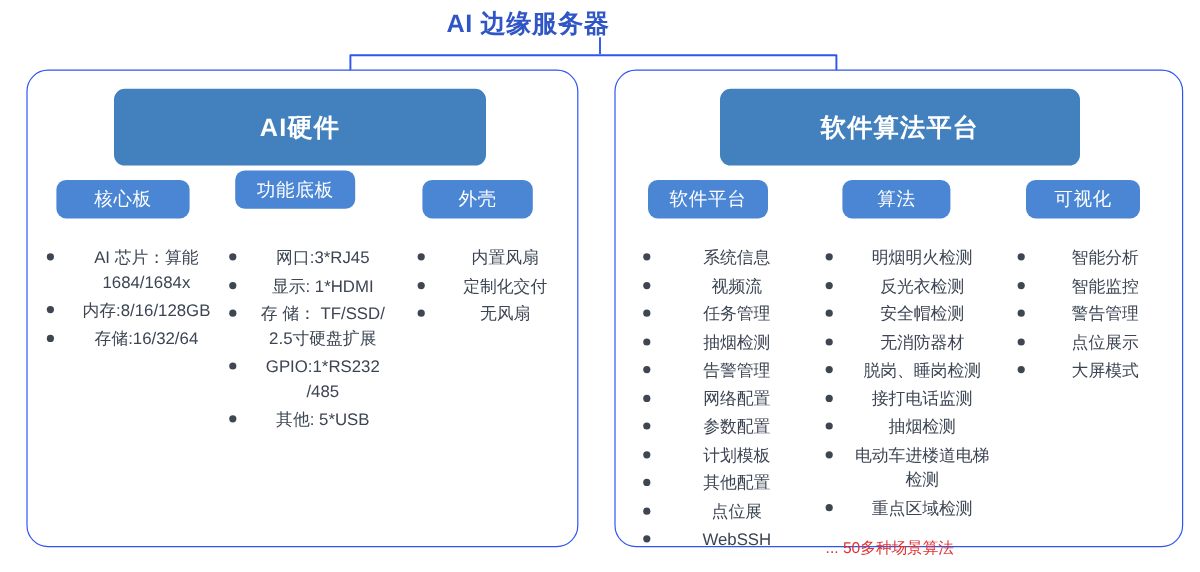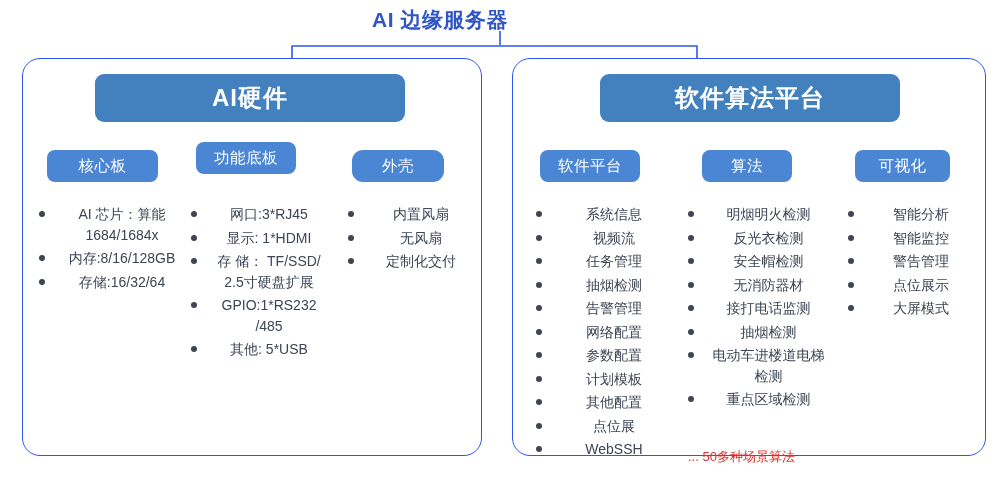--- a/index.html
+++ b/index.html
@@ -62,25 +62,25 @@
   #panel-software {
     left: 512px;
     top: 58px;
     width: 474px;
     height: 398px;
   }
 
   
   .panel-header {
     position: absolute;
-    height: 48px;
+    height: 64px;
     border-radius: 9px;
     background: #4280be;
     color: #ffffff;
-    font-size: 24px;
+    font-size: 21px;
     font-weight: bold;
     display: flex;
     align-items: center;
     justify-content: center;
     letter-spacing: 1px;
     box-sizing: border-box;
   }
   #header-hardware {
     left: 95px;
     top: 74px;
@@ -103,21 +103,21 @@
     display: flex;
     align-items: center;
     justify-content: center;
     box-sizing: border-box;
     letter-spacing: 0.5px;
   }
 
   
   #tag-core    { left: 47px;  top: 150px; width: 111px; }
   #tag-base    { left: 196px; top: 142px; width: 100px; }
-  #tag-shell   { left: 352px; top: 150px; width: 92px; border-radius: 11px; }
+  #tag-shell   { left: 352px; top: 150px; width: 92px; }
   
   #tag-platform{ left: 540px; top: 150px; width: 100px; }
   #tag-algo    { left: 702px; top: 150px; width: 90px; }
   #tag-visual  { left: 855px; top: 150px; width: 95px; }
 
   
   .bullets {
     position: absolute;
     list-style: none;
     margin: 0;
@@ -196,22 +196,22 @@
   <ul class="bullets" id="list-base">
     <li>网口:3*RJ45</li>
     <li>显示: 1*HDMI</li>
     <li>存 储： TF/SSD/ 2.5寸硬盘扩展</li>
     <li>GPIO:1*RS232 /485</li>
     <li>其他: 5*USB</li>
   </ul>
 
   <ul class="bullets" id="list-shell">
     <li>内置风扇</li>
+    <li>定制化交付</li>
     <li>无风扇</li>
-    <li>定制化交付</li>
   </ul>
 
   <div class="panel" id="panel-software"></div>
 
   <div class="panel-header" id="header-software">软件算法平台</div>
 
   <div class="tag" id="tag-platform">软件平台</div>
   <div class="tag" id="tag-algo">算法</div>
   <div class="tag" id="tag-visual">可视化</div>
 
@@ -227,20 +227,21 @@
     <li>其他配置</li>
     <li>点位展</li>
     <li>WebSSH</li>
   </ul>
 
   <ul class="bullets" id="list-algo">
     <li>明烟明火检测</li>
     <li>反光衣检测</li>
     <li>安全帽检测</li>
     <li>无消防器材</li>
+    <li>脱岗、睡岗检测</li>
     <li>接打电话监测</li>
     <li>抽烟检测</li>
     <li>电动车进楼道电梯检测</li>
     <li>重点区域检测</li>
   </ul>
 
   <div class="note-red">... 50多种场景算法</div>
 
   <ul class="bullets" id="list-visual">
     <li>智能分析</li>

